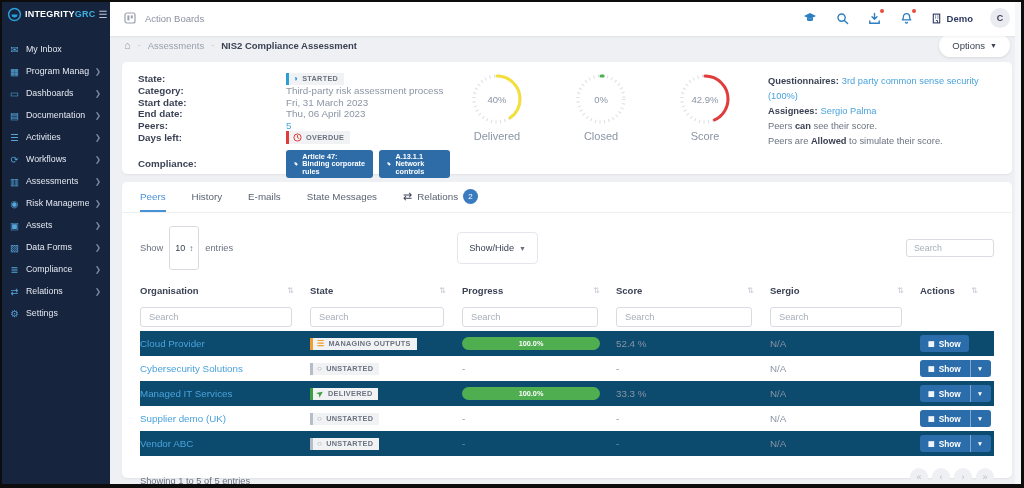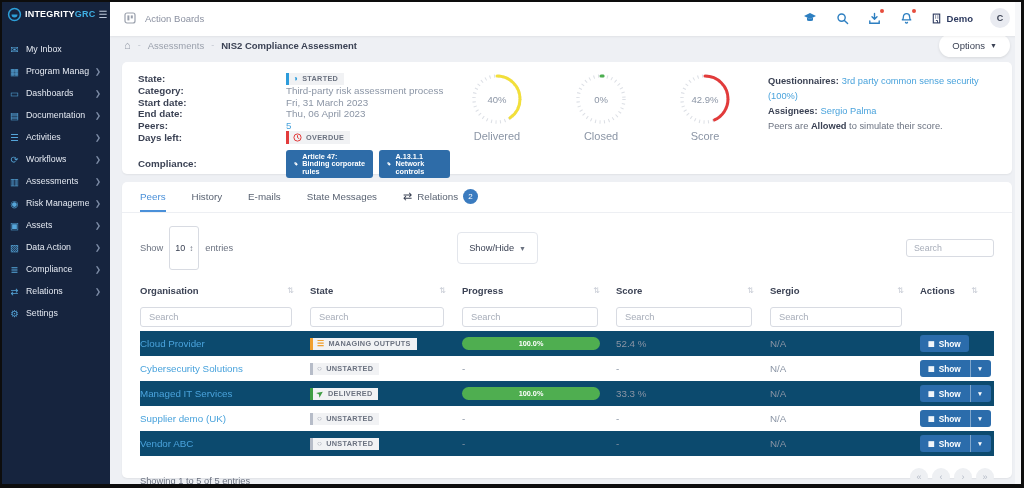--- a/index.html
+++ b/index.html
@@ -170,21 +170,21 @@
   </div>
 
   <div class="menu-item">
     <span class="menu-icon">▣</span>
     <span class="mi-label">Assets</span>
     <span class="chev">❯</span>
   </div>
 
   <div class="menu-item">
     <span class="menu-icon">▧</span>
-    <span class="mi-label">Data Action</span>
+    <span class="mi-label">Data Forms</span>
     <span class="chev">❯</span>
   </div>
 
   <div class="menu-item">
     <span class="menu-icon">≣</span>
     <span class="mi-label">Compliance</span>
     <span class="chev">❯</span>
   </div>
 
   <div class="menu-item">
@@ -339,20 +339,21 @@
             <circle class="arc" cx="26" cy="26" r="23" fill="none" stroke-width="3" stroke-linecap="round" transform="rotate(-90 26 26)" stroke-dasharray="61.996189425940976 144.51326206513048" stroke="#e23b3b"></circle>
             <text x="26" y="29.5" text-anchor="middle" font-size="9.5" fill="#8b95a5">42.9%</text>
           </svg>
         <div class="gauge-label">Score</div>
       </div>
     </div>
 
     <div class="info">
       <div><span class="ilabel">Questionnaires:</span><span class="blue">3rd party common sense security (100%)</span></div>
       <div><span class="ilabel">Assignees:</span><span class="blue">Sergio Palma</span></div>
+      <div><span>Peers </span><b>can</b><span> see their score.</span></div>
       <div><span>Peers are </span><b>Allowed</b><span> to simulate their score.</span></div>
     </div>
   </div>
 
   <div class="card tabs-card">
     <div class="tabbar">
         <div class="tab active">
           <span>Peers</span>
         </div>
         <div class="tab">

